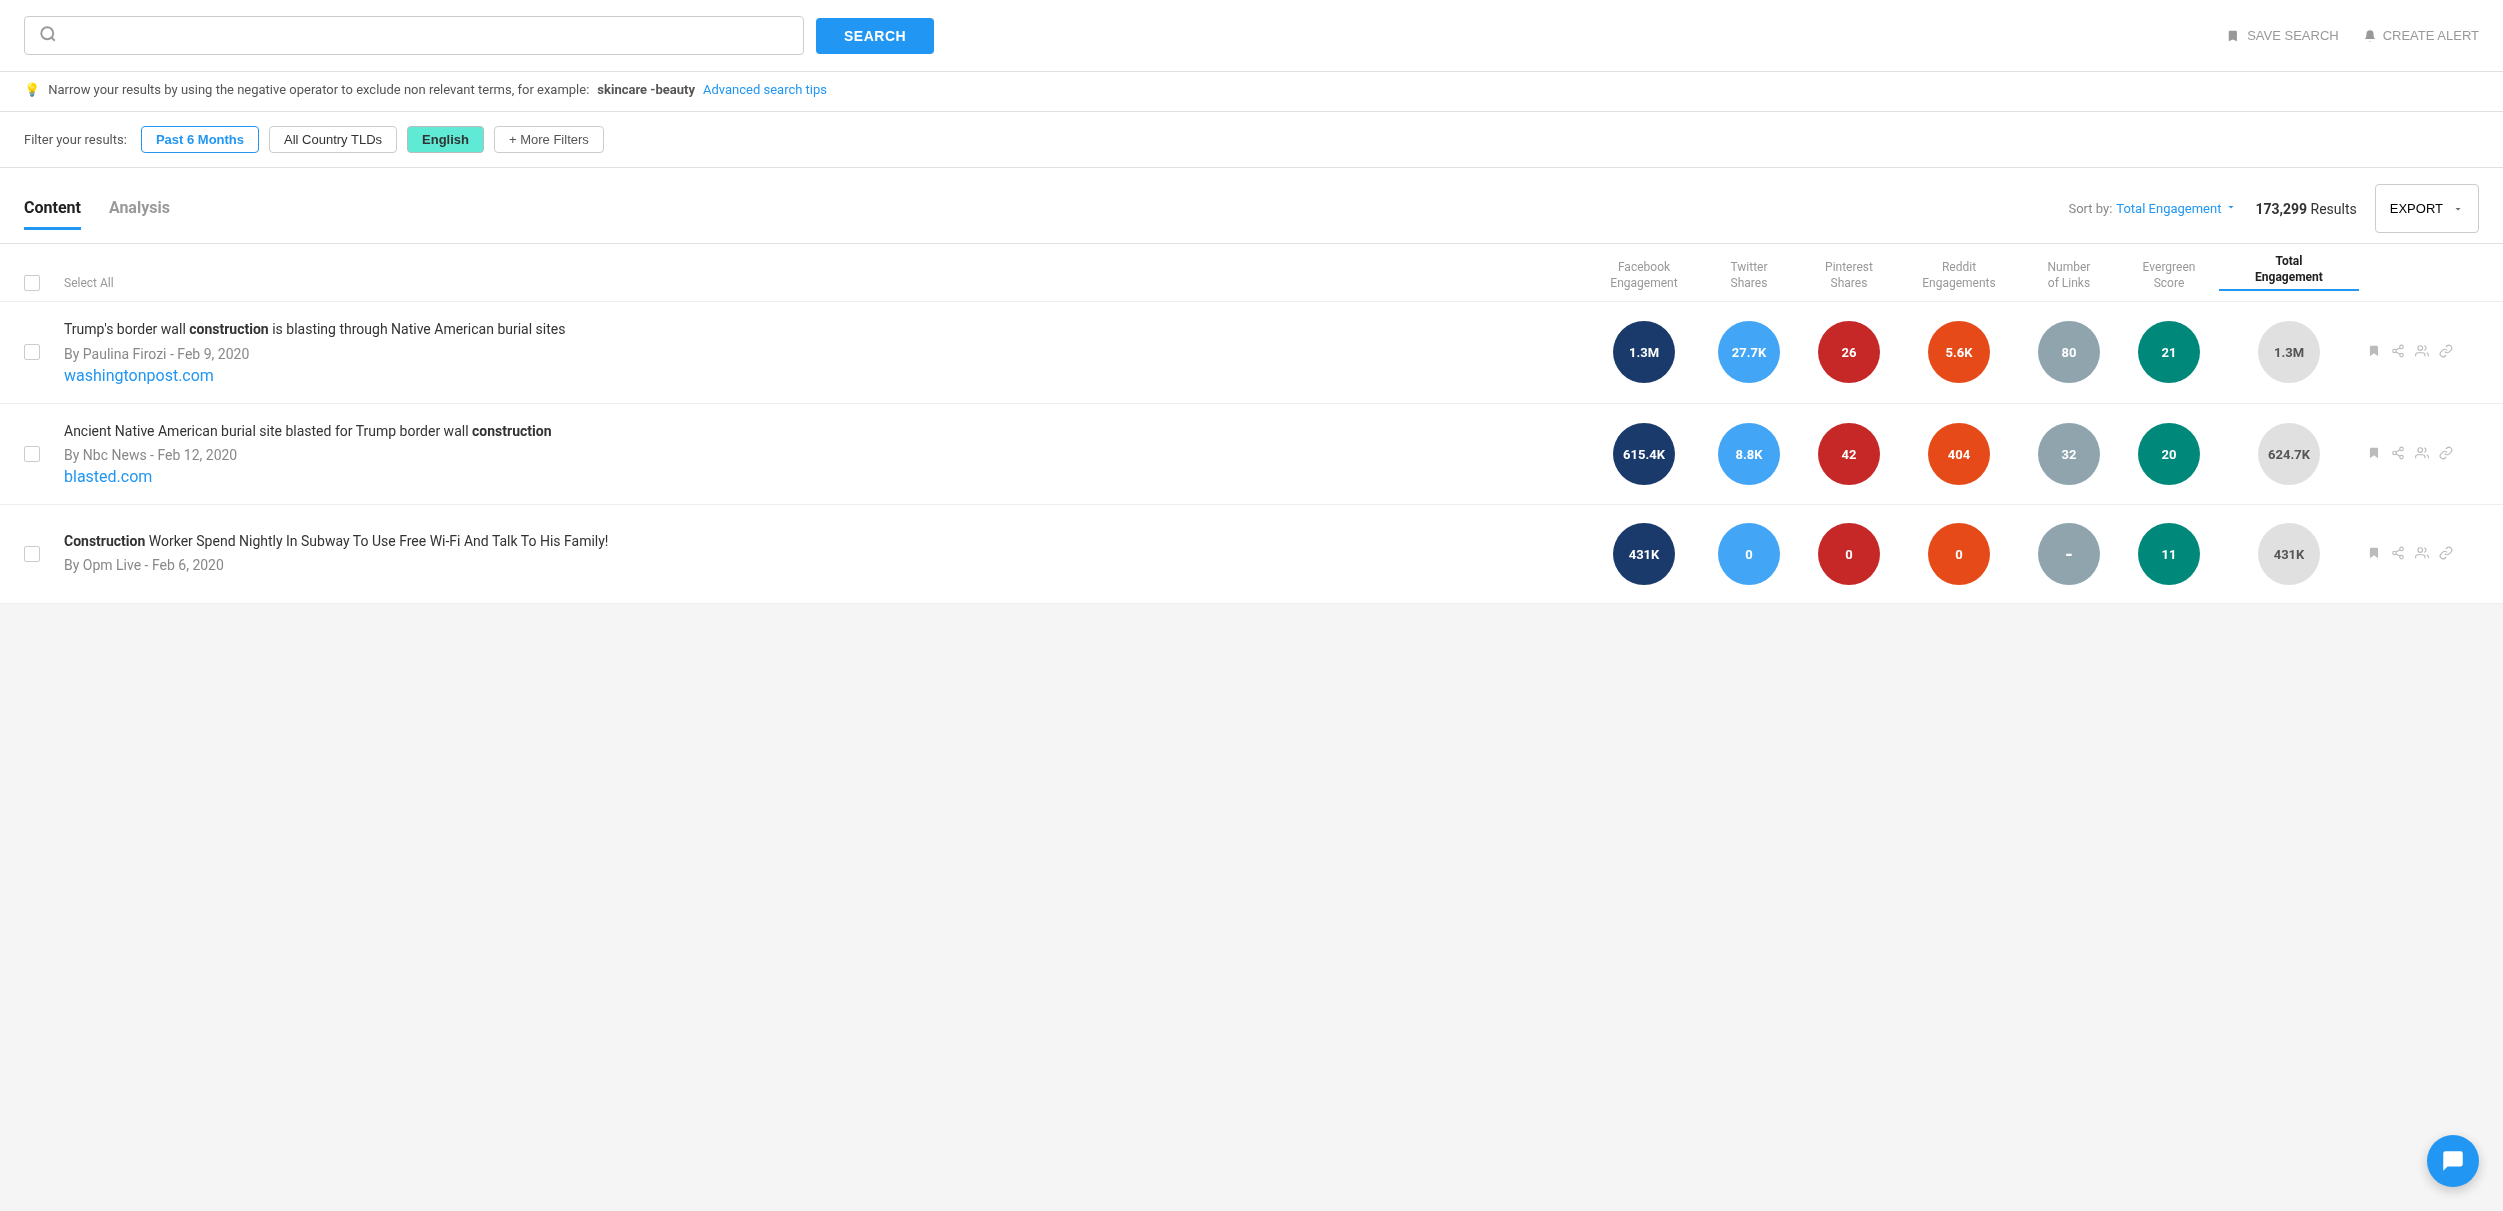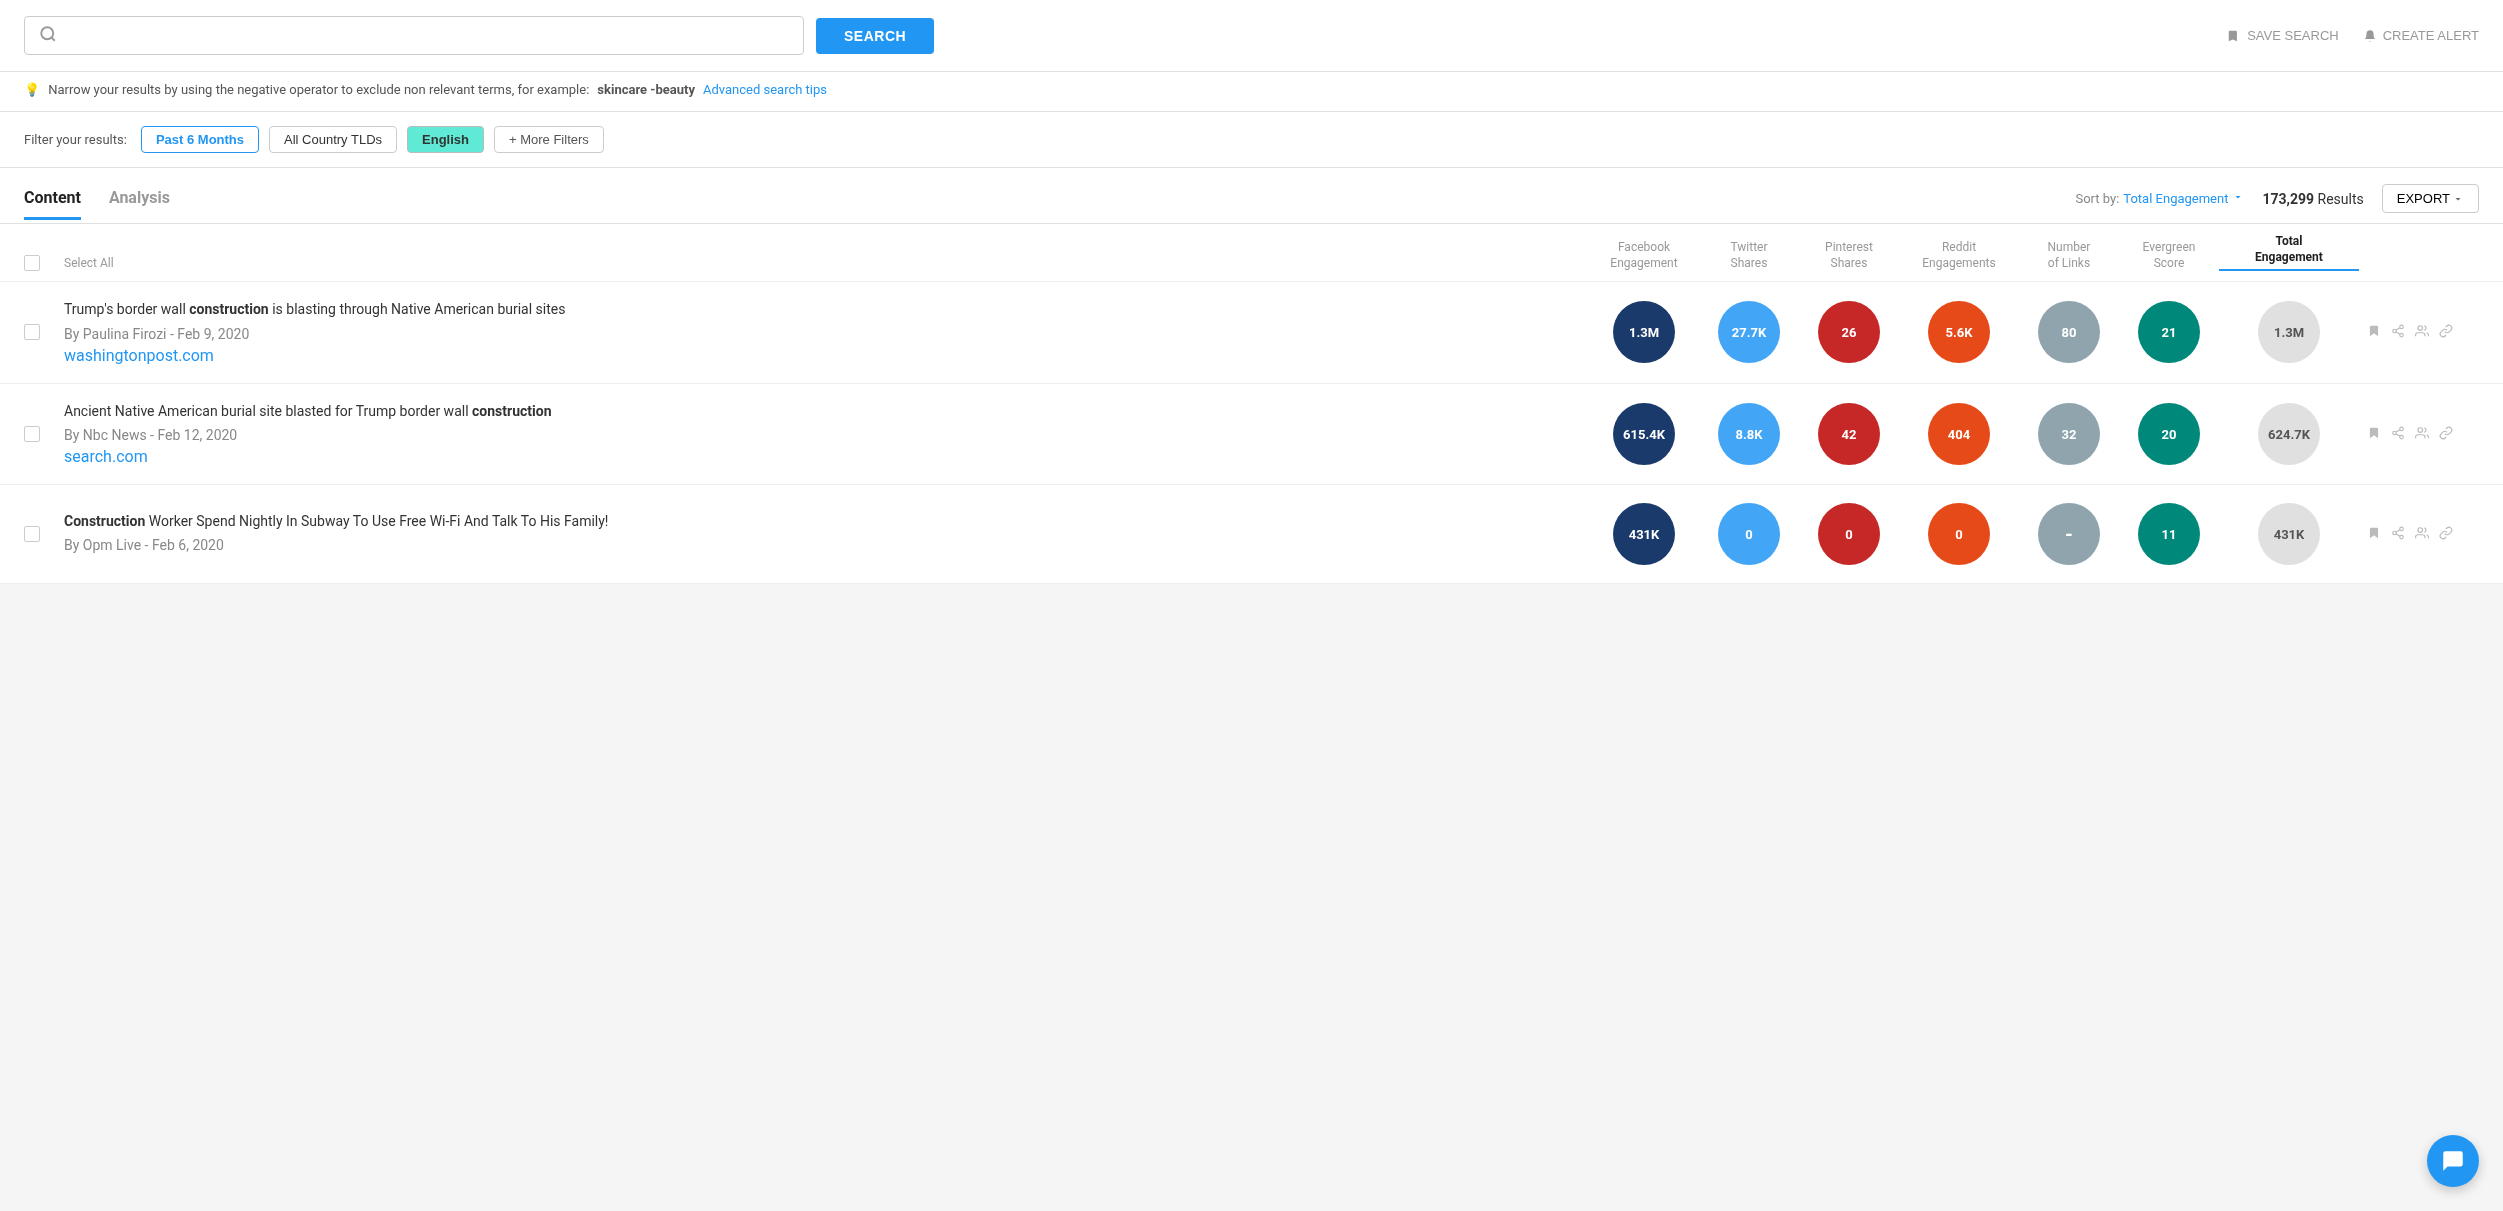--- a/index.html
+++ b/index.html
@@ -78,22 +78,22 @@
       border-bottom: 3px solid transparent; color: #999;
     }
     .tab.active { color: #222; border-bottom-color: #2196f3; }
     .tab-right {
       margin-left: auto; display: flex; align-items: center; gap: 18px;
       padding-bottom: 10px;
     }
     .sort-by { font-size: 13px; color: #888; display: flex; gap: 4px; cursor: pointer; }
     .sort-by span.blue { color: #2196f3; }
     .export-btn {
-      border: 1.5px solid #ccc; border-radius: 4px; padding: 6px 14px;
-      font-size: 13px; cursor: pointer; background: #fff; display: flex; align-items: center; gap: 2px;
+      border: 1.5px solid #ccc; border-radius: 4px; padding: 16px 14px;
+      font-size: 13px; cursor: pointer; background: #fff; display: flex; align-items: center; gap: 9px;
     }
 
     .table-header {
       display: grid;
       grid-template-columns: 40px 1fr 110px 100px 100px 120px 100px 100px 140px 120px;
       padding: 10px 24px;
       border-bottom: 1px solid #eee;
       align-items: end;
     }
     .col-header {
@@ -301,21 +301,21 @@
   </div>
       <div class="article-row">
     <div>
       <div class="checkbox"></div>
     </div>
     <div class="article-info">
       <div class="article-title">
         Ancient Native American burial site blasted for Trump border wall <strong>construction</strong>
       </div>
       <div class="article-meta">By Nbc News - Feb 12, 2020</div>
-      <a class="article-source" href="#">search.com</a>
+      <a class="article-source" href="#">blasted.com</a>
     </div>
     <div>
       <div class="metric-circle circle-blue-dark">615.4K</div>
     </div>
     <div>
       <div class="metric-circle circle-blue">8.8K</div>
     </div>
     <div>
       <div class="metric-circle circle-red">42</div>
     </div>

